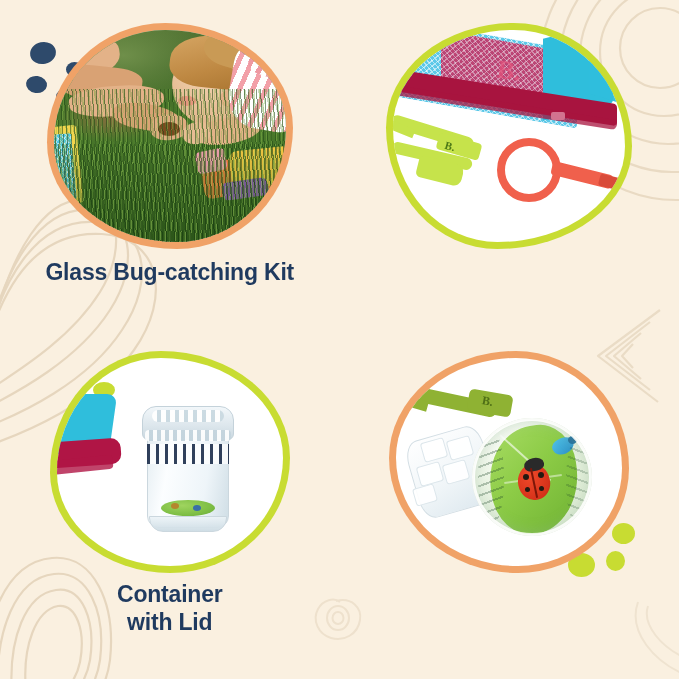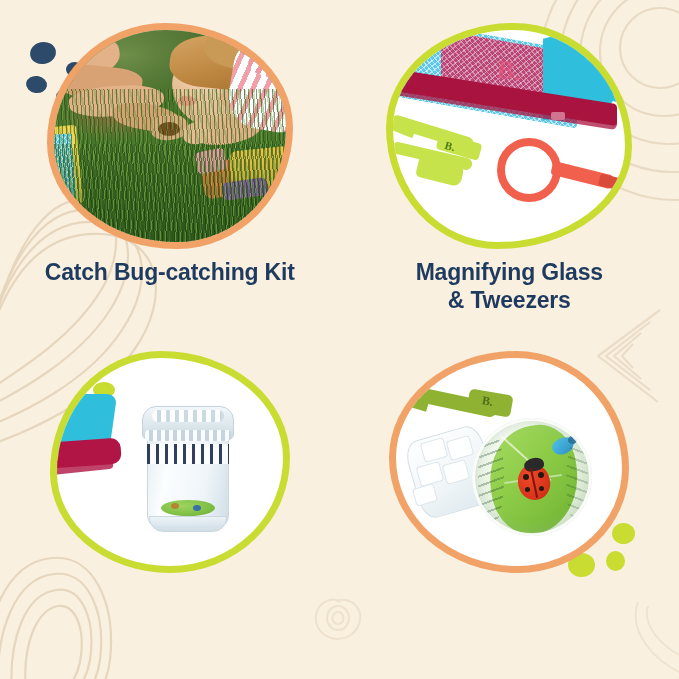--- a/index.html
+++ b/index.html
@@ -324,21 +324,21 @@
 
             <div class="grass-tex"></div>
             <div style="position:absolute; left:0; right:0; bottom:0; height:46%;
                         background:
                           repeating-linear-gradient(85deg, rgba(24,60,16,.6) 0 1px, rgba(0,0,0,0) 1px 4px),
                           repeating-linear-gradient(96deg, rgba(158,205,92,.45) 0 1px, rgba(0,0,0,0) 1px 5px),
                           linear-gradient(180deg, rgba(60,100,34,0) 0%, rgba(42,82,24,.55) 100%);"></div>
           </div>
         </div>
       </div>
-      <div class="caption">Catch Bug-catching Kit</div>
+      <div class="caption">Glass Bug-catching Kit</div>
     </div>
 
     <div class="cell cell-2">
       <div class="blob">
         <div class="blob-ring r-b ring-green">
           <div class="photo">
 
             <div class="mesh-panel" style="left:-4px; top:4px; width:188px; height:78px; transform: skewY(10deg); border-radius:4px;"></div>
             <div class="mesh-pink" style="left:48px; top:10px; width:114px; height:62px; transform: skewY(10deg); border-radius:3px; opacity:.92;"></div>
 
@@ -358,22 +358,20 @@
 
             <div class="tweezer" style="left:-2px; top:120px; width:82px; height:12px; border-radius:7px; transform:rotate(13deg);"></div>
             <div class="tweezer" style="left:24px; top:130px; width:46px; height:22px; border-radius:5px 8px 8px 5px; transform:rotate(14deg);"></div>
 
             <div class="loupe-ring" style="left:104px; top:108px; width:64px; height:64px;"></div>
             <div class="loupe-handle" style="left:158px; top:138px; width:62px; height:14px; transform:rotate(14deg);"></div>
             <div style="position:absolute; left:206px; top:146px; width:22px; height:12px; background:#D94B3A; border-radius:3px; transform:rotate(14deg);"></div>
           </div>
         </div>
       </div>
-      <div class="caption">Magnifying Glass
-&amp; Tweezers</div>
     </div>
 
     <div class="cell cell-3">
       <div class="blob">
         <div class="blob-ring r-c ring-green">
           <div class="photo">
 
             <div style="position:absolute; left:36px; top:24px; width:22px; height:16px; background:#C8DC32; border-radius:50%;"></div>
             <div class="blue-bar" style="left:-6px; top:36px; width:62px; height:60px; border-radius:0 10px 4px 4px; transform: skewX(-8deg);"></div>
             <div class="red-bar" style="left:-8px; top:82px; width:72px; height:26px; border-radius:4px 10px 10px 4px; transform: rotate(-4deg);"></div>
@@ -388,20 +386,22 @@
                         background:repeating-linear-gradient(90deg, rgba(255,255,255,.9) 0 4px, rgba(196,212,221,.95) 4px 8px);
                         border-radius:4px;"></div>
             <div class="jar-band" style="left:90px; top:86px; width:82px; height:20px;"></div>
             <div class="leaf-disc" style="left:104px; top:142px; width:54px; height:16px;"></div>
             <div style="position:absolute; left:114px; top:145px; width:8px; height:6px; background:#B5862E; border-radius:50%;"></div>
             <div style="position:absolute; left:136px; top:147px; width:8px; height:6px; background:#3a6fa8; border-radius:50%;"></div>
             <div style="position:absolute; left:92px; top:158px; width:78px; height:16px; background:linear-gradient(180deg, rgba(236,243,247,.9), rgba(205,220,228,.95)); border:1.5px solid #CBD7DE; border-radius:0 0 14px 14px;"></div>
           </div>
         </div>
       </div>
+      <div class="caption">Container
+with Lid</div>
     </div>
 
     <div class="cell cell-4">
       <div class="blob">
         <div class="blob-ring r-d ring-orange">
           <div class="photo">
 
             <div class="tweezer-olive" style="left:10px; top:36px; width:92px; height:15px; border-radius:8px; transform:rotate(12deg);"></div>
             <div class="tweezer-olive" style="left:72px; top:34px; width:44px; height:22px; border-radius:5px; transform:rotate(10deg);"></div>
             <div style="position:absolute; left:86px; top:36px; color:#4e6f16; font-size:12px; font-weight:bold; font-family:'Liberation Serif', serif; transform:rotate(10deg);">B.</div>

